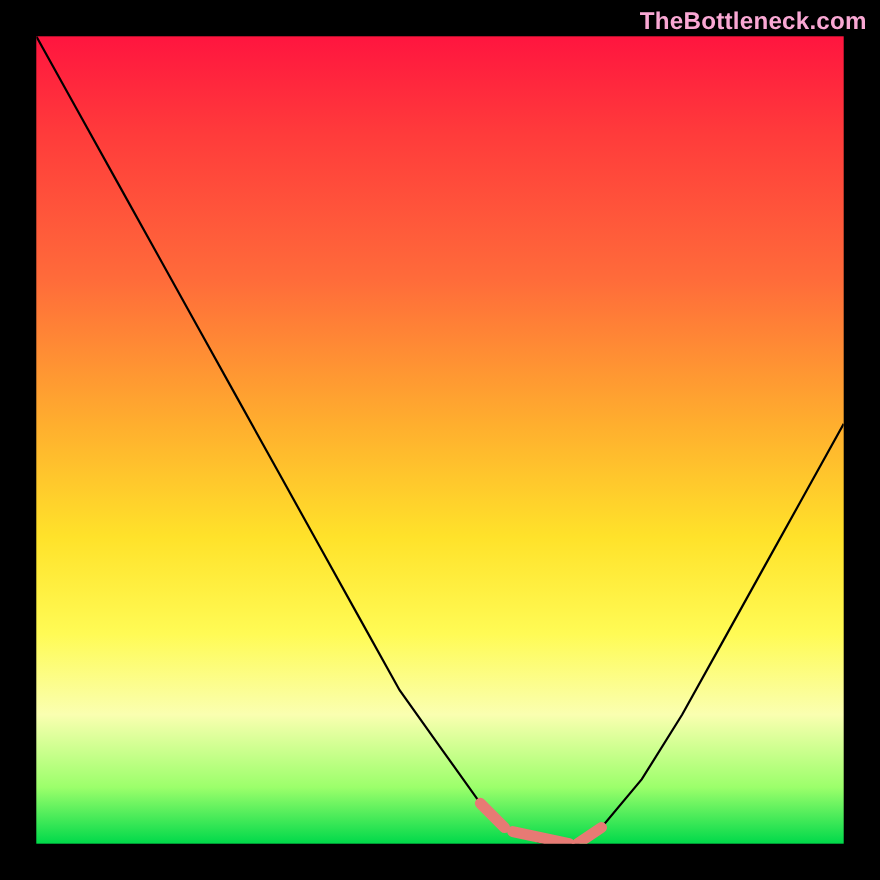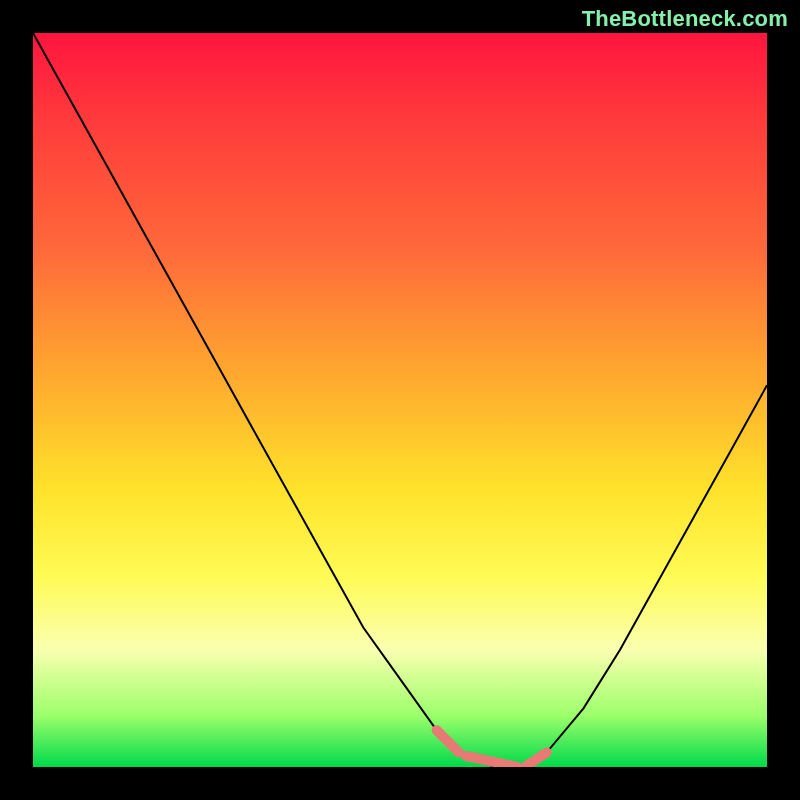--- a/index.html
+++ b/index.html
@@ -34,21 +34,21 @@
       #9cff6b 93%,
       #00d94a 100%);
   }
   .watermark {
     position: absolute;
     top: 6px;
     right: 12px;
     font-family: Arial, Helvetica, sans-serif;
     font-size: 22px;
     font-weight: 600;
-    color: #86efac;
+    color: #f9a8d4;
     letter-spacing: 0.2px;
     user-select: none;
   }
   svg.curve {
     position: absolute;
     left: 0;
     top: 0;
     width: 734px;
     height: 734px;
   }

